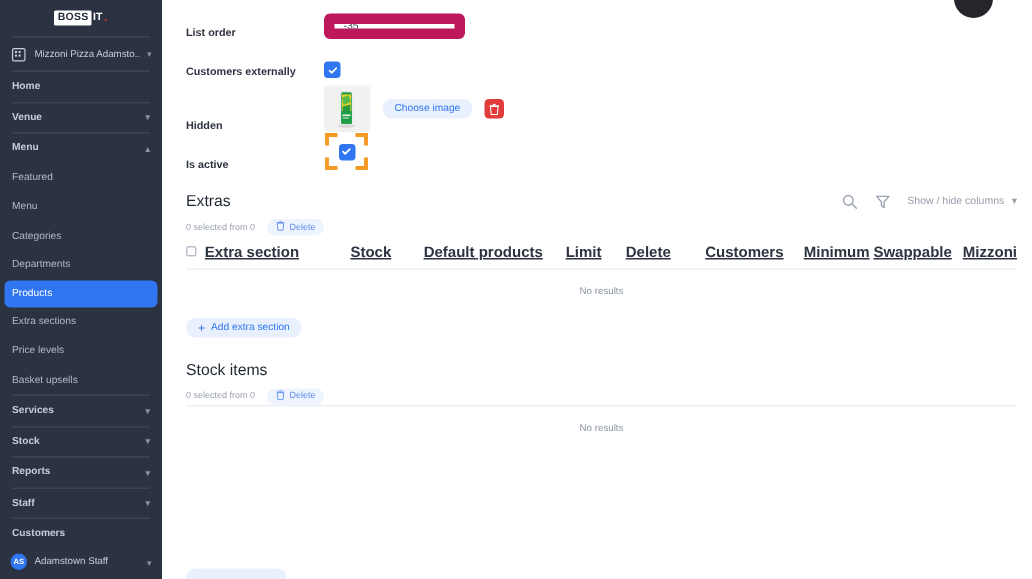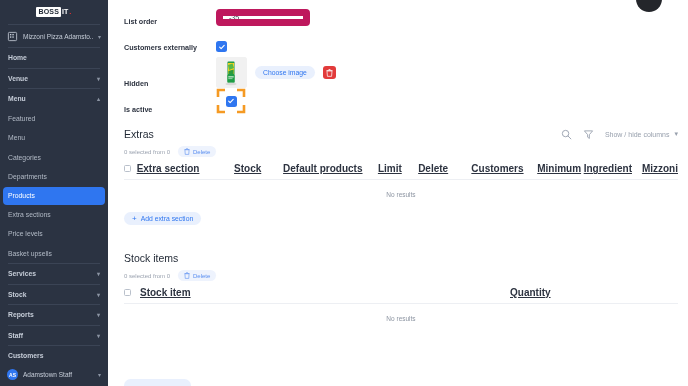--- a/index.html
+++ b/index.html
@@ -468,62 +468,51 @@
             <th style="width:16px;">
               <span class="hdr-cb"></span>
             </th>
             <th style="width:118px;">Extra section</th>
             <th style="width:62px;">Stock</th>
             <th style="width:104px;">Default products</th>
             <th style="width:50px;">Limit</th>
             <th style="width:67px;">Delete</th>
             <th style="width:74px;">Customers</th>
             <th style="width:48px;">Minimum</th>
-            <th style="width:64px;">Ingredient</th>
+            <th style="width:64px;">Swappable</th>
             <th>Mizzoni</th>
           </tr>
         </thead>
       </table>
       <div class="row-line"></div>
       <div class="no-results">No results</div>
 
       <button class="add-btn">
         <span class="plus">+</span>
         <span>Add extra section</span>
       </button>
     </div>
 
-    <div class="section" style="margin-top:27px;">
+    <div class="section" style="margin-top:15px;">
       <div class="section-heading">Stock items</div>
 
       <div class="selbar">
         <span class="count">0 selected from 0</span>
         <button class="del-btn">
           <span>
             <svg width="6" height="7" viewBox="0 0 10 12">
               <path d="M1.4 3 H8.6 L8 11 H2 Z" fill="none" stroke="#5a8ef0" stroke-width="1"></path>
               <rect x="0.6" y="1.8" width="8.8" height="0.9" fill="#5a8ef0"></rect>
               <rect x="3.7" y="0.4" width="2.6" height="1" fill="#5a8ef0"></rect>
             </svg>
           </span>
           <span>Delete</span>
         </button>
       </div>
 
-      <table>
-        <thead>
-          <tr>
-            <th style="width:16px;">
-              <span class="hdr-cb"></span>
-            </th>
-            <th style="width:370px;">Stock item</th>
-            <th>Quantity</th>
-          </tr>
-        </thead>
-      </table>
       <div class="row-line"></div>
       <div class="no-results">No results</div>
     </div>
 
     <div class="bottom-stub"></div>
 
   </main>
 </div>
 
 </body></html>

